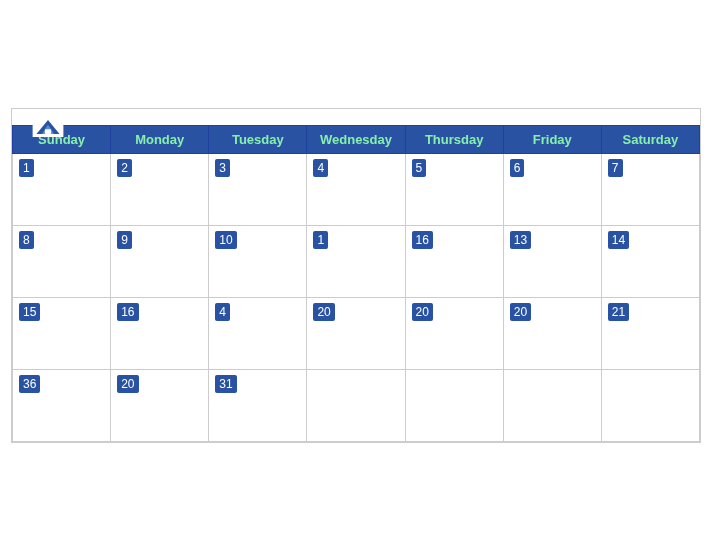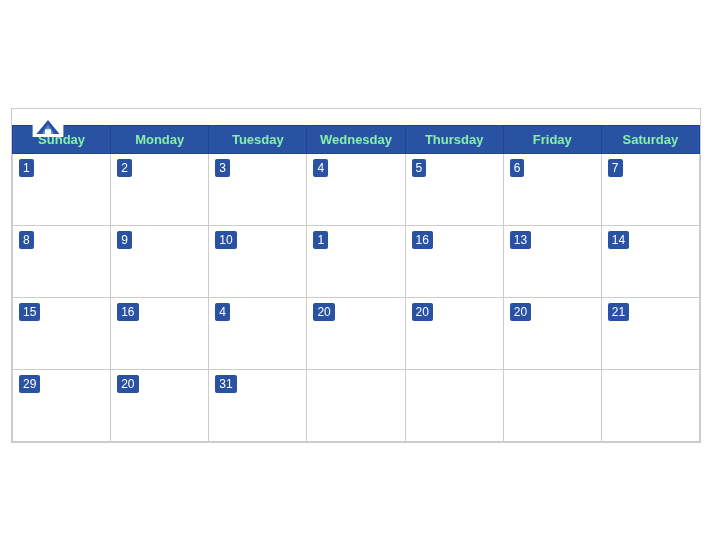--- a/index.html
+++ b/index.html
@@ -145,21 +145,21 @@
         <tr>
           <td><span class="day-number">15</span></td>
           <td><span class="day-number">16</span></td>
           <td><span class="day-number">4</span></td>
           <td><span class="day-number">20</span></td>
           <td><span class="day-number">20</span></td>
           <td><span class="day-number">20</span></td>
           <td><span class="day-number">21</span></td>
         </tr>
         <tr>
-          <td><span class="day-number">29</span></td>
+          <td><span class="day-number">36</span></td>
           <td><span class="day-number">20</span></td>
           <td><span class="day-number">31</span></td>
           <td class="empty-cell"></td>
           <td class="empty-cell"></td>
           <td class="empty-cell"></td>
           <td class="empty-cell"></td>
         </tr>
       </tbody>
   </table>
 </div>

